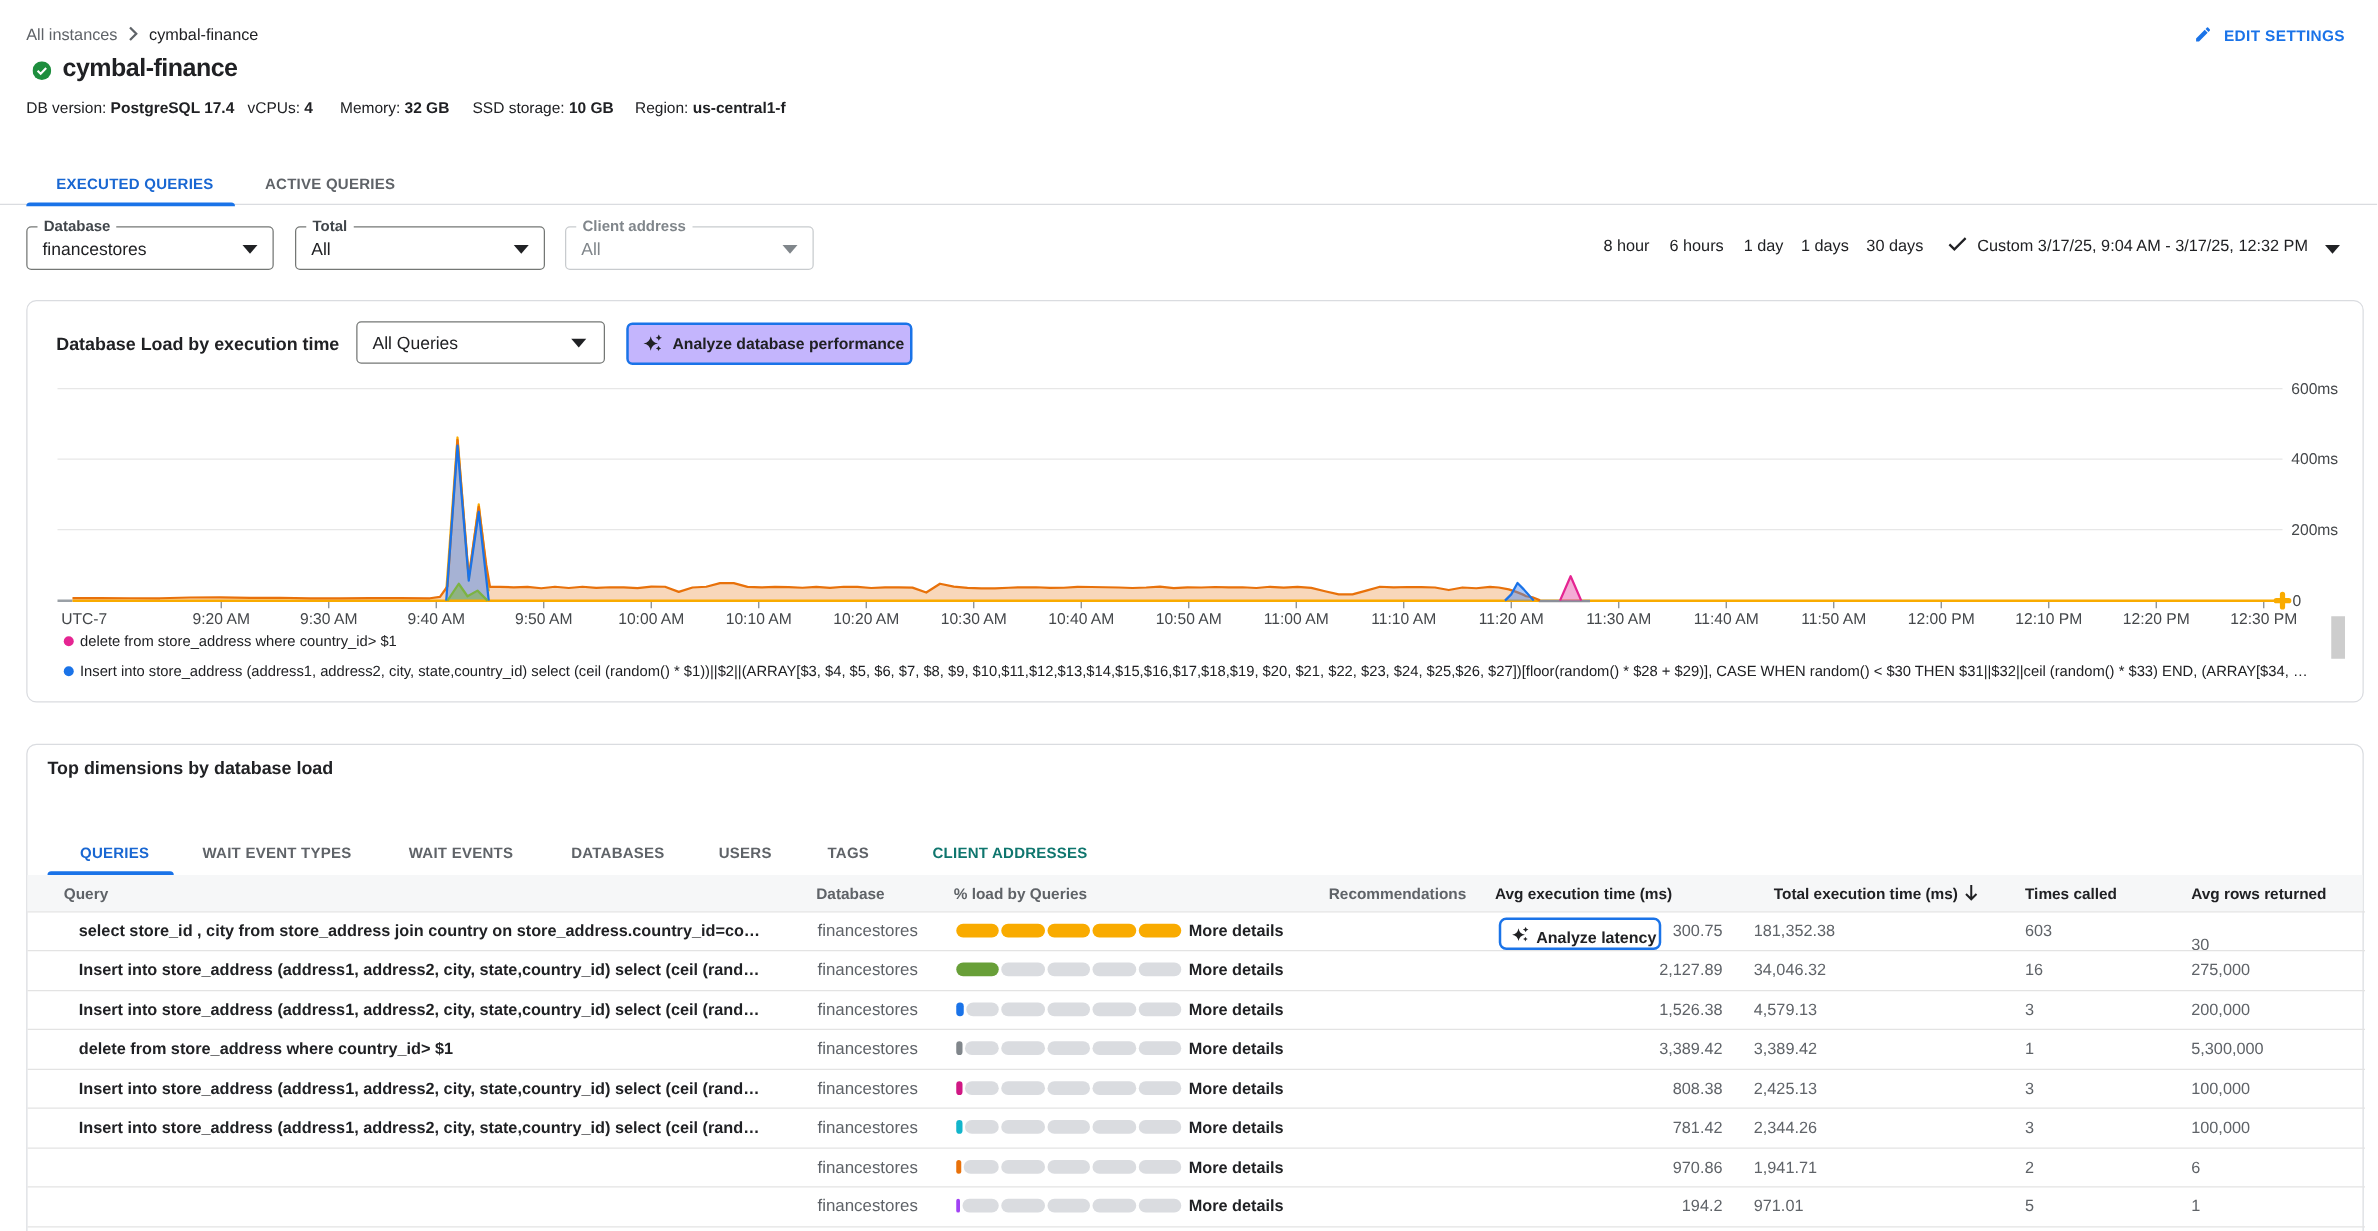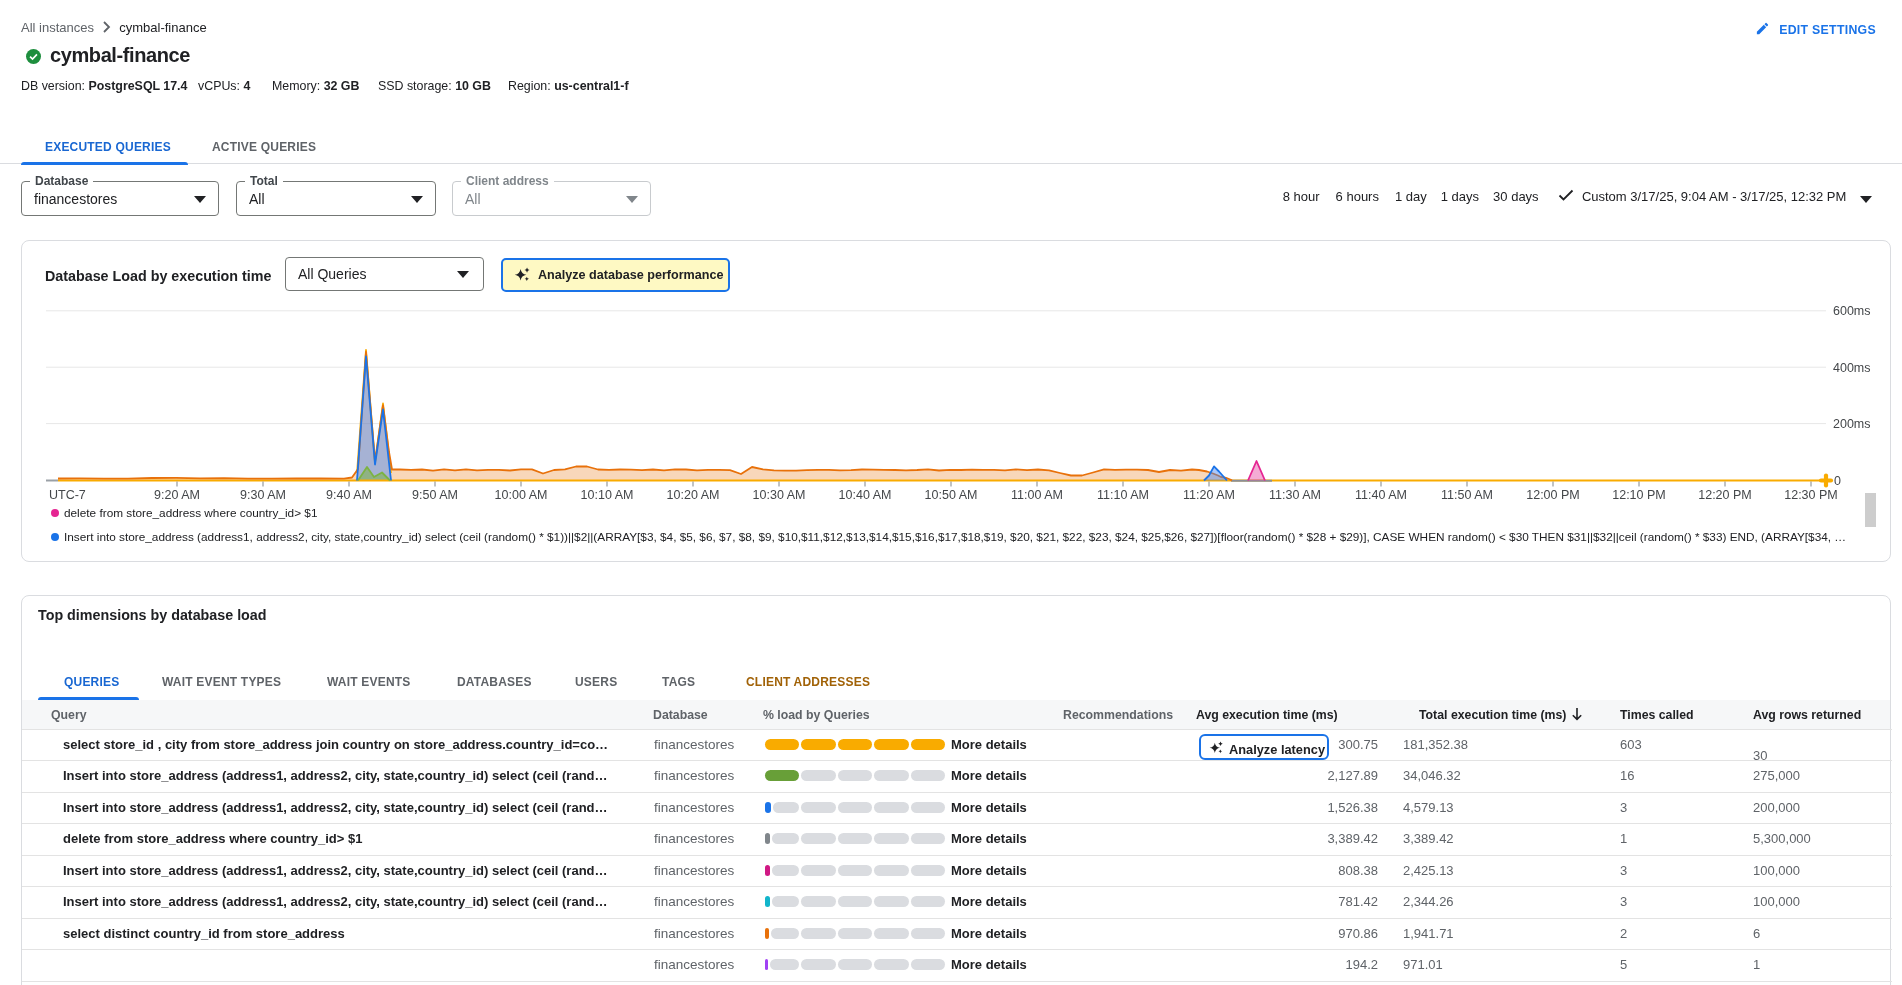--- a/index.html
+++ b/index.html
@@ -85,21 +85,21 @@
     <span style="margin-left:4px;">Custom 3/17/25, 9:04 AM - 3/17/25, 12:32 PM</span>
     <span class="caret" style="position:relative; display:inline-block; margin-left:10px; top:2px; border-top-color:#202124;"></span>
   </div>
 
   <div class="abs" style="left:21px; top:240px; width:1870px; height:322px; border:1px solid #dadce0; border-radius:8px;"></div>
   <div class="abs bold" style="left:45px; top:268px; font-size:14.3px;">Database Load by execution time</div>
   <div class="sel" style="left:285px; top:257px; width:199px; height:34px;">
     <span class="val" style="top:8px;">All Queries</span>
     <span class="caret" style="right:14px; top:13px;"></span>
   </div>
-  <div class="abs" style="left:501px; top:258px; width:229px; height:34px; border:2px solid #1a73e8; border-radius:5px; background:#fef9c3;">
+  <div class="abs" style="left:501px; top:258px; width:229px; height:34px; border:2px solid #1a73e8; border-radius:5px; background:#c4b5fd;">
     <svg width="17" height="17" viewBox="0 0 24 24" style="position:absolute; left:11px; top:6px;">
         <path fill="#202124" d="M9.3 4.2 Q10.4 11.3 17.5 12.4 Q10.4 13.5 9.3 20.6 Q8.2 13.5 1.1 12.4 Q8.2 11.3 9.3 4.2 Z"></path>
         <path fill="#202124" d="M18.4 2.2 Q18.95 5.25 22 5.8 Q18.95 6.35 18.4 9.4 Q17.85 6.35 14.8 5.8 Q17.85 5.25 18.4 2.2 Z"></path>
         <path fill="#202124" d="M18.1 15 Q18.55 17.55 21.1 18 Q18.55 18.45 18.1 21 Q17.65 18.45 15.1 18 Q17.65 17.55 18.1 15 Z"></path>
       </svg>
     <span style="position:absolute; left:35px; top:8px; font-size:12.6px; font-weight:bold; color:#202124; white-space:nowrap;">Analyze database performance</span>
   </div>
 
   <svg id="chart" class="abs" style="left:21px; top:240px;" width="1870" height="322" viewBox="0 0 1870 322">
     <g stroke="#e7e7e7" stroke-width="1">
@@ -163,21 +163,21 @@
 
   <div class="abs" style="left:21px; top:595px; width:1870px; height:420px; border:1px solid #dadce0; border-radius:8px;"></div>
   <div class="abs bold" style="left:38px; top:607px; font-size:14.3px;">Top dimensions by database load</div>
 
   <div class="abs tabtxt" style="left:64px; top:675px; color:#1967d2;">QUERIES</div>
   <div class="abs tabtxt" style="left:162px; top:675px; color:#5f6368;">WAIT EVENT TYPES</div>
   <div class="abs tabtxt" style="left:327px; top:675px; color:#5f6368;">WAIT EVENTS</div>
   <div class="abs tabtxt" style="left:457px; top:675px; color:#5f6368;">DATABASES</div>
   <div class="abs tabtxt" style="left:575px; top:675px; color:#5f6368;">USERS</div>
   <div class="abs tabtxt" style="left:662px; top:675px; color:#5f6368;">TAGS</div>
-  <div class="abs tabtxt" style="left:746px; top:675px; color:#a16207;">CLIENT ADDRESSES</div>
+  <div class="abs tabtxt" style="left:746px; top:675px; color:#0f766e;">CLIENT ADDRESSES</div>
   <div class="abs" style="left:38px; top:697px; width:101px; height:3px; background:#1a73e8; border-radius:3px 3px 0 0;"></div>
 
   <div id="tbl" class="abs" style="left:22px; top:700px; width:1868px; height:285px;">
   <div class="abs" style="left:0; top:0; width:1868px; height:28.5px; background:#f6f7f8;"></div>
   <span class="hcell" style="left:29px;">Query</span>
   <span class="hcell" style="left:631px;">Database</span>
   <span class="hcell" style="left:741px;">% load by Queries</span>
   <span class="hcell" style="left:1041px;">Recommendations</span>
   <span class="hcell2" style="left:1174px;">Avg execution time (ms)</span>
   <span class="hcell2" style="left:1397px;">Total execution time (ms)</span>
@@ -282,21 +282,20 @@
         <span style="width:34.4px; margin-right:2.0px;"></span>
         <span style="width:34.4px; margin-right:2.0px;"></span>
         <span style="width:34.4px; margin-right:2.0px;"></span>
       </div>
   <div class="more" style="top:194.2px;">More details</div>
   <div class="numr" style="left:1236px; top:194.2px;">781.42</div>
   <div class="num" style="left:1381px; top:194.2px;">2,344.26</div>
   <div class="num" style="left:1598px; top:194.2px;">3</div>
   <div class="num" style="left:1731px; top:194.2px;">100,000</div>
   <div class="rowline" style="top:217.5px;"></div>
-  <div class="qtext" style="top:225.8px;">select distinct country_id from store_address</div>
   <div class="dbtext" style="top:225.8px;">financestores</div>
   <div class="bar" style="top:227.8px;">
         <span style="width:3.5px; background:#e8710a; margin-right:2.0px; border-radius:3px;"></span>
         <span style="width:28.9px; margin-right:2.0px;"></span>
         <span style="width:34.4px; margin-right:2.0px;"></span>
         <span style="width:34.4px; margin-right:2.0px;"></span>
         <span style="width:34.4px; margin-right:2.0px;"></span>
         <span style="width:34.4px; margin-right:2.0px;"></span>
       </div>
   <div class="more" style="top:225.8px;">More details</div>

